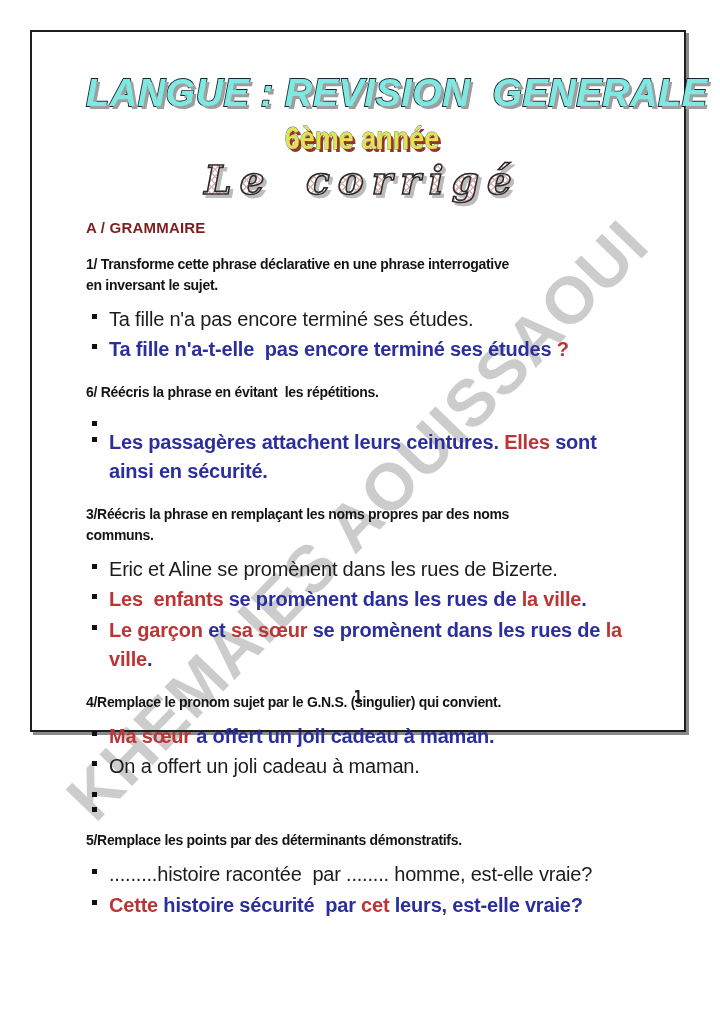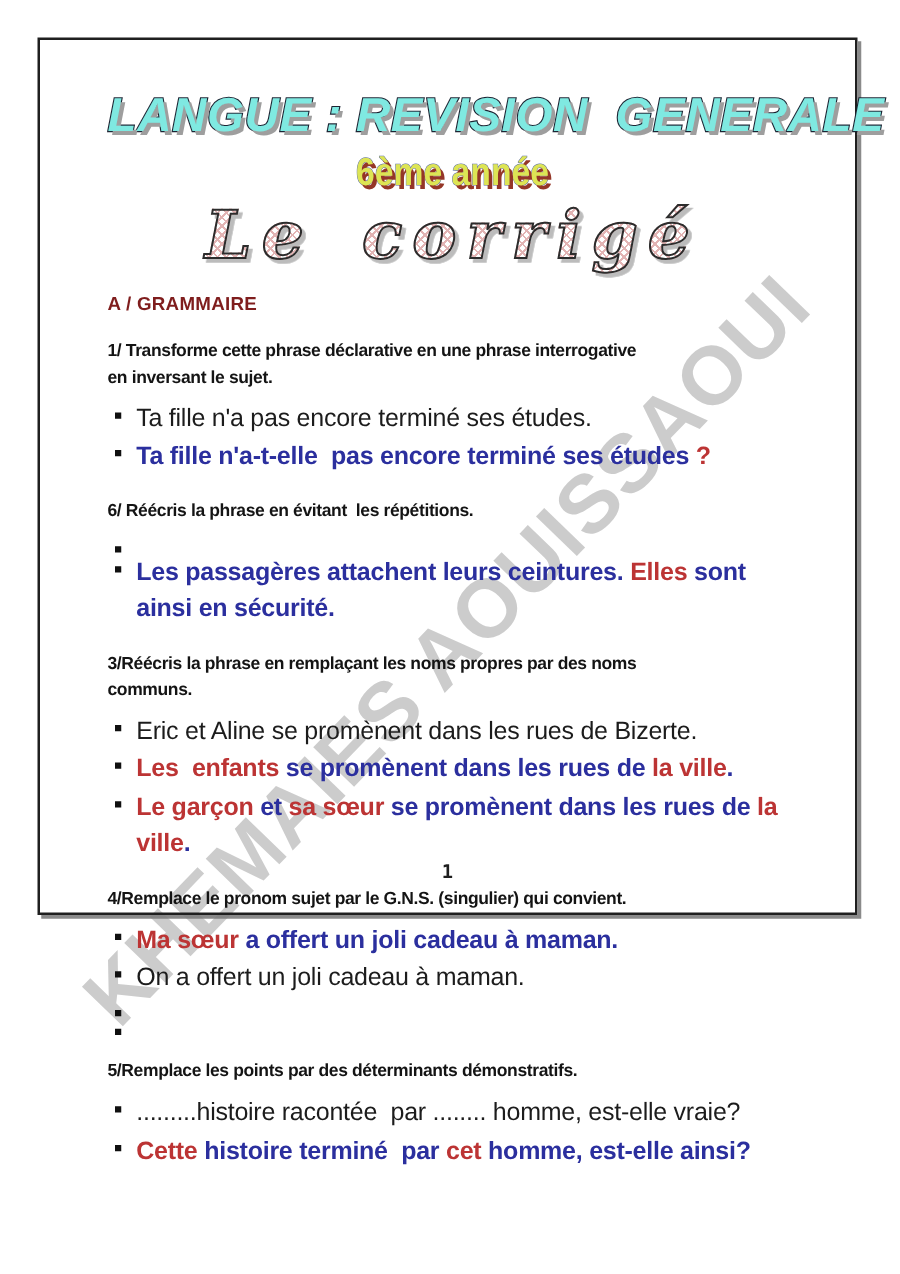--- a/index.html
+++ b/index.html
@@ -71,21 +71,21 @@
     paint-order: stroke fill;
     text-shadow: 3px 3px 0 #943627;
   }
 
   .corrige-wrap { text-align: center; margin-top: 2px; }
   .corrige {
     display: inline-block;
     font-family: "DejaVu Serif", serif;
     font-style: italic;
     font-weight: 700;
-    font-size: 53px;
+    font-size: 39px;
     letter-spacing: 8px;
     word-spacing: 12px;
     background:
       repeating-linear-gradient(135deg, #e2b4b4 0 1.5px, transparent 1.5px 5px),
       repeating-linear-gradient(45deg, #e2b4b4 0 1.5px, #ffffff 1.5px 5px);
     -webkit-background-clip: text;
     background-clip: text;
     color: transparent;
     -webkit-text-stroke: 1.6px #2c2c2c;
     filter: drop-shadow(3px 3px 0 #bcbcbc);
@@ -220,21 +220,21 @@
             </li>
           </ul>
           <h3 class="exercise-title">5/Remplace les points par des déterminants démonstratifs.</h3>
           <ul class="answer-list">
             <li class="answer-item">
               <span class="bullet"></span>
               <span class="answer-text"><span class="seg-plain">.........histoire racontée  par ........ homme, est-elle vraie?</span></span>
             </li>
             <li class="answer-item">
               <span class="bullet"></span>
-              <span class="answer-text"><span class="seg-red">Cette</span><span class="seg-blue"> histoire terminé  par </span><span class="seg-red">cet</span><span class="seg-blue"> homme, est-elle ainsi?</span></span>
+              <span class="answer-text"><span class="seg-red">Cette</span><span class="seg-blue"> histoire sécurité  par </span><span class="seg-red">cet</span><span class="seg-blue"> leurs, est-elle vraie?</span></span>
             </li>
           </ul>
         </div>
 
     </div>
 
     <div class="page-number">1</div>
   </div>
 
 </div>

